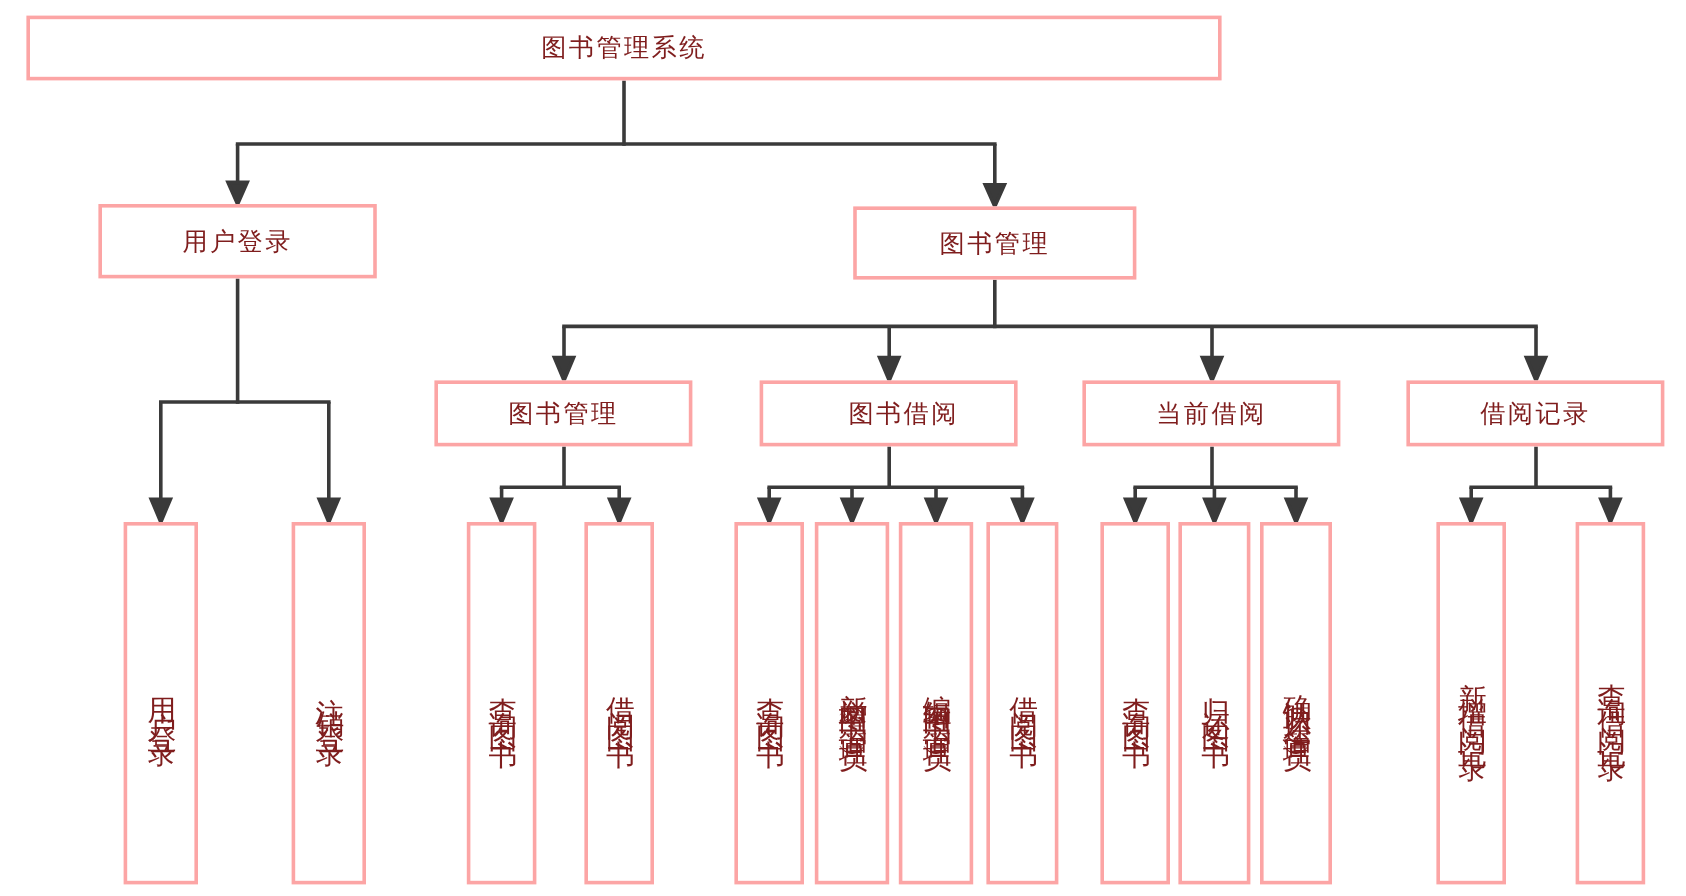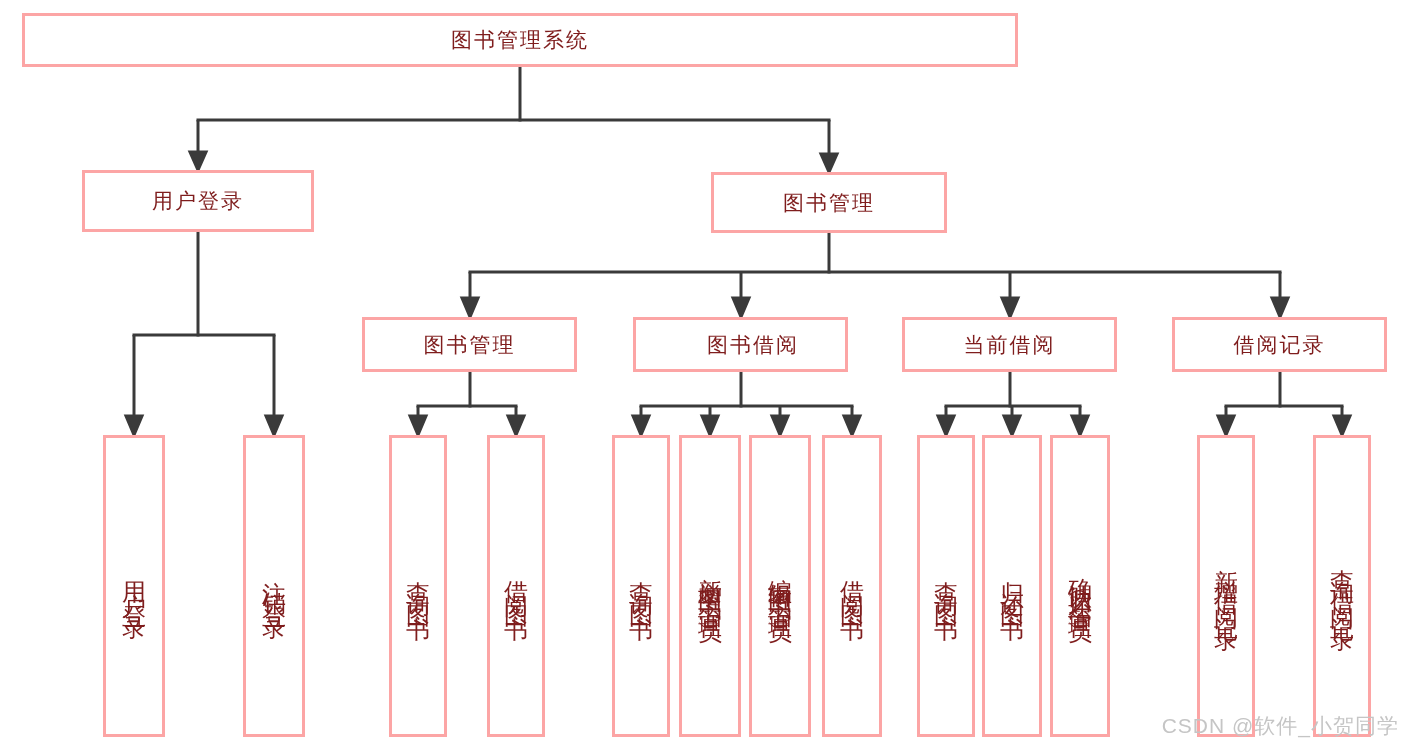--- a/index.html
+++ b/index.html
@@ -126,14 +126,13 @@
   <div class="node vnode dense" style="left:749px;top:435px;width:62px;height:302px;">编辑图书（管理员）</div>
   <div class="node vnode" style="left:822px;top:435px;width:60px;height:302px;">借阅图书</div>
 
   <div class="node vnode" style="left:917px;top:435px;width:58px;height:302px;">查询图书</div>
   <div class="node vnode" style="left:982px;top:435px;width:60px;height:302px;">归还图书</div>
   <div class="node vnode dense" style="left:1050px;top:435px;width:60px;height:302px;">确认归还（管理员）</div>
 
   <div class="node vnode" style="left:1197px;top:435px;width:58px;height:302px;">新增借阅记录</div>
   <div class="node vnode" style="left:1313px;top:435px;width:58px;height:302px;">查询借阅记录</div>
 
-  <div class="watermark">CSDN @软件_小贺同学</div>
 </div>
 
 </body></html>

